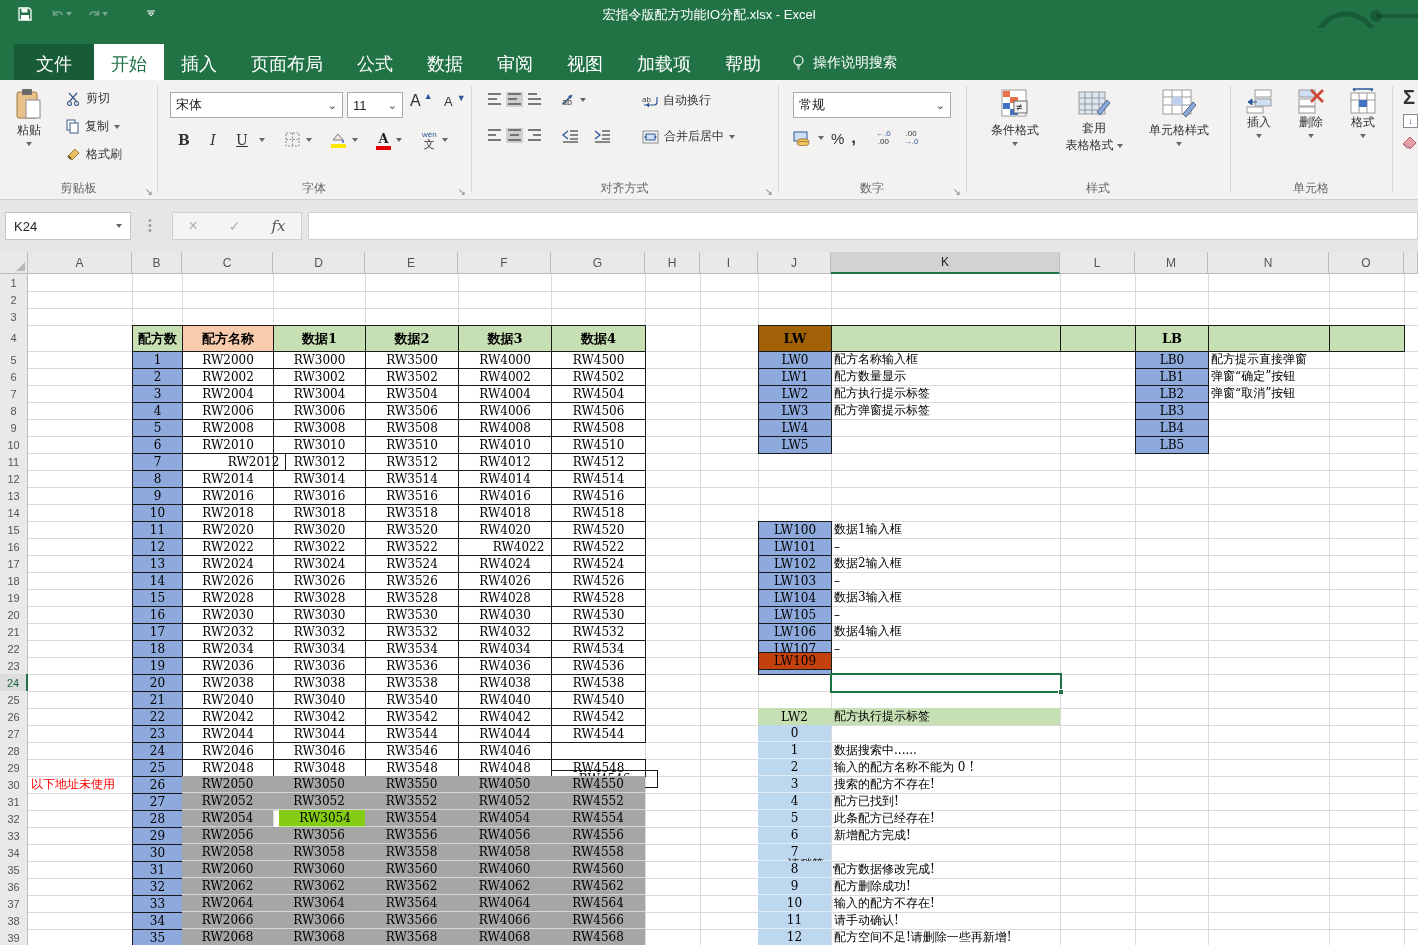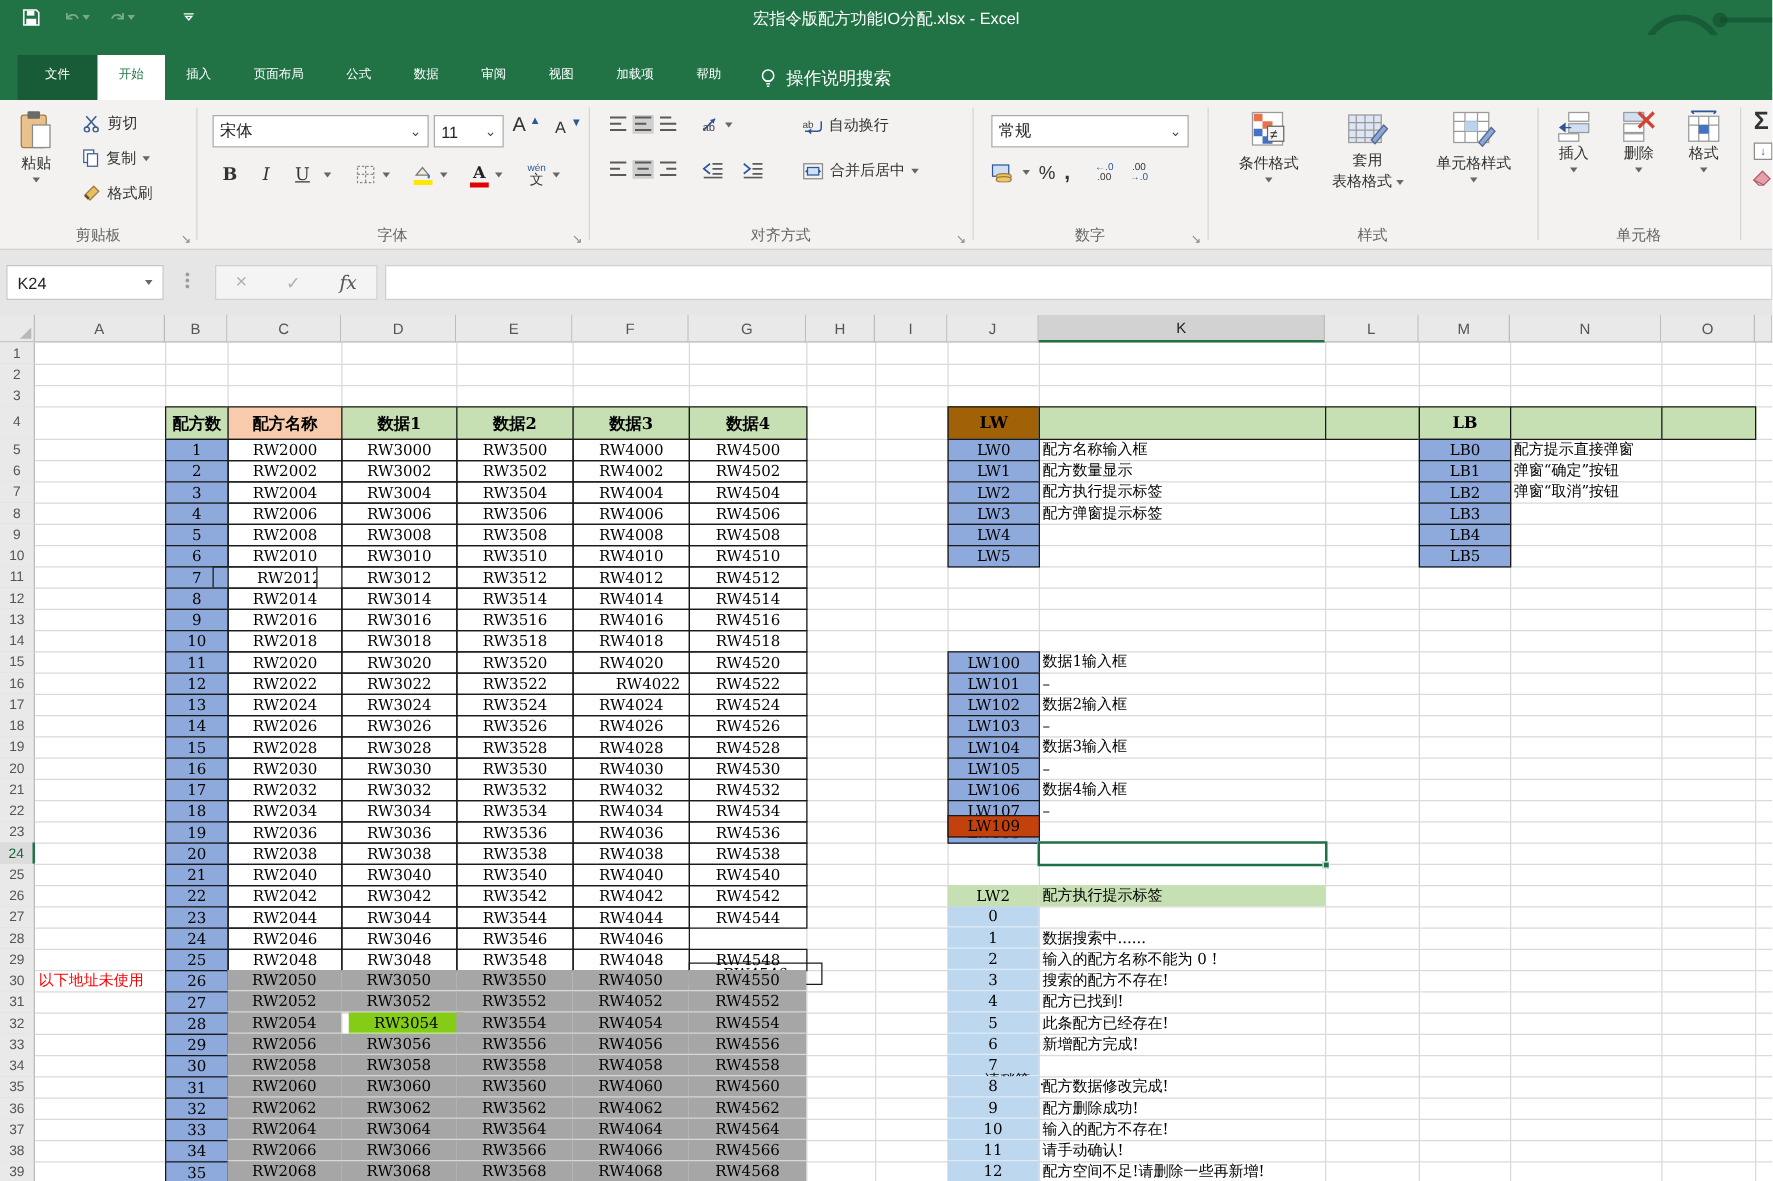--- a/index.html
+++ b/index.html
@@ -10,21 +10,21 @@
   
   #titlebar { position:absolute; left:0; top:0; width:100%; height:28px; background:#217346; }
   #qat { position:absolute; left:14px; top:3px; display:flex; align-items:center; gap:14px; }
   .qat-btn { width:22px; height:22px; display:flex; align-items:center; justify-content:center; }
   #title-text { position:absolute; left:0; top:6px; width:100%; text-align:center; color:#fff; font-size:13px; }
   #watermark { position:absolute; right:0; top:0; width:160px; height:85px; pointer-events:none; }
 
   
   #tabbar { position:absolute; left:0; top:28px; width:100%; height:52px; background:#217346; }
   .tabs { position:absolute; left:14px; bottom:0; display:flex; align-items:flex-end; height:36px; }
-  .tab { color:#fff; font-size:10px; padding:8px 17px; height:36px; cursor:pointer; }
+  .tab { color:#fff; font-size:18px; padding:8px 17px; height:36px; cursor:pointer; }
   .tab.file { background:#185c37; padding:8px 22px; }
   .tab.active { background:#fff; color:#217346; }
   .tellme { display:flex; align-items:center; gap:8px; color:#fff; font-size:14px; margin-left:14px; padding-bottom:8px; }
 
   
   #ribbon { position:absolute; left:0; top:80px; width:100%; height:120px; background:#f3f2f1; border-bottom:1px solid #d2d0ce; }
   .rgroup { position:absolute; top:0; height:119px; }
   .rgroup .glabel { position:absolute; bottom:2px; left:0; width:100%; text-align:center; font-size:12px; color:#666; }
   .rgroup .launcher { position:absolute; bottom:2px; right:4px; font-size:10px; color:#888; }
   .gsep { position:absolute; top:6px; width:1px; height:106px; background:#d8d6d4; }
@@ -595,21 +595,21 @@
       <div class="cell c-center bordered" style="left: 365px; top: 167px; width: 94px; height: 18px;">RW3508</div>
       <div class="cell c-center bordered" style="left: 458px; top: 167px; width: 94px; height: 18px;">RW4008</div>
       <div class="cell c-center bordered" style="left: 551px; top: 167px; width: 95px; height: 18px;">RW4508</div>
       <div class="cell c-center bordered" style="left: 132px; top: 184px; width: 51px; height: 18px; background: rgb(142, 169, 219);">6</div>
       <div class="cell c-center bordered" style="left: 182px; top: 184px; width: 92px; height: 18px;">RW2010</div>
       <div class="cell c-center bordered" style="left: 273px; top: 184px; width: 93px; height: 18px;">RW3010</div>
       <div class="cell c-center bordered" style="left: 365px; top: 184px; width: 94px; height: 18px;">RW3510</div>
       <div class="cell c-center bordered" style="left: 458px; top: 184px; width: 94px; height: 18px;">RW4010</div>
       <div class="cell c-center bordered" style="left: 551px; top: 184px; width: 95px; height: 18px;">RW4510</div>
       <div class="cell c-center bordered" style="left: 132px; top: 201px; width: 51px; height: 18px; background: rgb(142, 169, 219);">7</div>
-      <div class="cell c-center bordered" style="left: 170px; top: 201px; width: 84px; height: 18px; padding-left: 39px;">RW2012</div>
+      <div class="cell c-center bordered" style="left: 182px; top: 201px; width: 104px; height: 18px; padding-left: 39px;">RW2012</div>
       <div class="cell c-center bordered" style="left: 273px; top: 201px; width: 93px; height: 18px;">RW3012</div>
       <div class="cell c-center bordered" style="left: 365px; top: 201px; width: 94px; height: 18px;">RW3512</div>
       <div class="cell c-center bordered" style="left: 458px; top: 201px; width: 94px; height: 18px;">RW4012</div>
       <div class="cell c-center bordered" style="left: 551px; top: 201px; width: 95px; height: 18px;">RW4512</div>
       <div class="cell c-center bordered" style="left: 132px; top: 218px; width: 51px; height: 18px; background: rgb(142, 169, 219);">8</div>
       <div class="cell c-center bordered" style="left: 182px; top: 218px; width: 92px; height: 18px;">RW2014</div>
       <div class="cell c-center bordered" style="left: 273px; top: 218px; width: 93px; height: 18px;">RW3014</div>
       <div class="cell c-center bordered" style="left: 365px; top: 218px; width: 94px; height: 18px;">RW3514</div>
       <div class="cell c-center bordered" style="left: 458px; top: 218px; width: 94px; height: 18px;">RW4014</div>
       <div class="cell c-center bordered" style="left: 551px; top: 218px; width: 95px; height: 18px;">RW4514</div>

